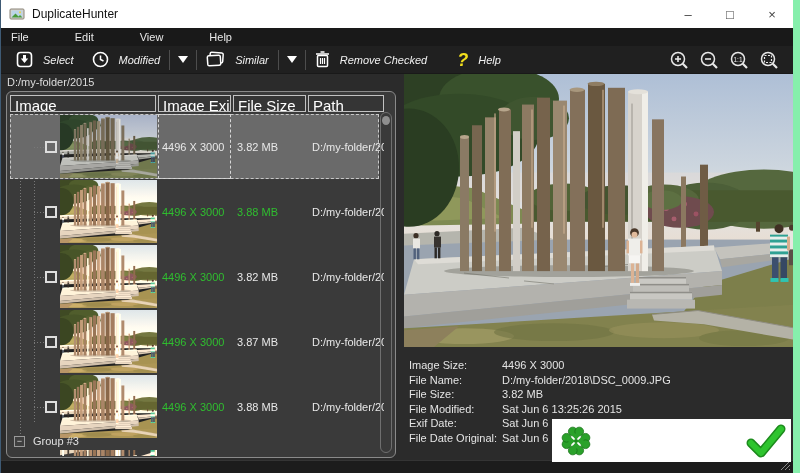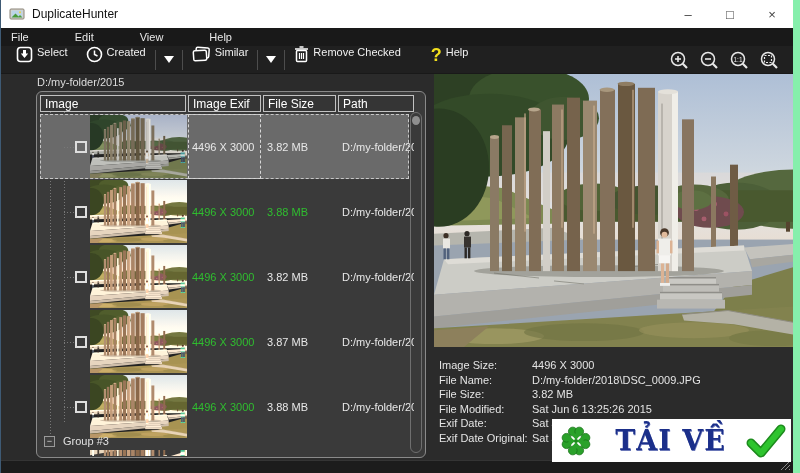--- a/index.html
+++ b/index.html
@@ -13,38 +13,38 @@
   .app-icon { width:16px; height:16px; margin-right:7px; }
   .title-text { font-size:12px; color:#111; }
   .win-controls { margin-left:auto; display:flex; height:100%; }
   .win-btn { width:42px; height:100%; display:flex; align-items:center; justify-content:center;
              color:#444; font-size:13px; cursor:default; }
   
   .menubar { height:18px; background:#191919; display:flex; align-items:center; padding-left:10px; }
   .menu-item { color:#e8e8e8; font-size:11px; margin-right:46px; }
   
   .toolbar { height:28px; background:#202020; display:flex; align-items:center; padding:0 6px; border-bottom:1px solid #191919;}
-  .tb-btn { display:flex; align-items:flex-start; gap:4px; color:#f0f0f0; font-size:11px; padding:0 9px; height:100%; }
+  .tb-btn { display:flex; align-items:center; gap:10px; color:#f0f0f0; font-size:11px; padding:0 9px; height:100%;font-style:italic; }
   .tb-sep { width:1px; height:20px; background:#4d4d4d; }
   .tb-drop { padding:0 8px; height:100%; display:flex; align-items:center; }
   .tb-drop svg { display:block; }
   .help-q { color:#f2df1d; font-weight:bold; font-size:18px; line-height:18px; }
   .tb-right { margin-left:auto; display:flex; align-items:center; gap:10px; padding-right:8px; }
   .zoom-btn { display:flex; align-items:center; }
   
-  .main { position:absolute; left:0; top:74px; right:0; bottom:13px;margin-left:30px; }
+  .main { position:absolute; left:0; top:74px; right:0; bottom:13px; }
   .path-label { position:absolute; left:6px; top:2px; color:#dcdcdc; font-size:11px; }
   
   .list-panel { position:absolute; left:5px; top:17px; width:390px; bottom:2px;
     background:#3a3a3a; border:1px solid #8a8a8a; border-radius:6px; overflow:hidden; }
   .tree-vline { position:absolute; width:1px; top:20px; bottom:22px;
     background-image:linear-gradient(to bottom,#787878 1px, transparent 1px); background-size:1px 3px; }
   .grid-row { display:grid; grid-template-columns:146px 73px 73px 76px; column-gap:2px; }
   .hdr { position:absolute; left:3px; top:3px; right:16px; height:17px; }
-  .hdr-cell { border:1px solid #c2c2c2; background:#353535; color:#fff; font-size:12px;
+  .hdr-cell { border:1px solid #c2c2c2; background:#353535; color:#fff; font-size:15px;
     padding:1px 0 0 4px; white-space:nowrap; overflow:hidden; }
   .rows { position:absolute; left:3px; top:22px; right:16px; }
   .dup-row { height:65px; position:relative; align-items:center; color:#e8e8e8; font-size:11px; }
   .dup-row.selected { background:#6a6a6a; outline:1px dashed #c8c8c8; outline-offset:-1px; }
   .cell { padding-left:4px; white-space:nowrap; overflow:hidden; }
   .cell.green { color:#2fbe2f; }
   .dup-row.selected .size-cell { outline:1px dashed #d8d8d8; outline-offset:-1px; height:100%; display:flex; align-items:center; }
   .img-cell { position:relative; height:100%; }
   .connector { position:absolute; left:24px; top:50%; width:11px; height:1px;
     background-image:linear-gradient(to right,#787878 1px, transparent 1px); background-size:3px 1px; }
@@ -229,21 +229,21 @@
         <rect x="1.5" y="1.5" width="14" height="14" rx="3" fill="none" stroke="#fff" stroke-width="1.6"></rect>
         <polygon points="8.5,12 4.8,7.6 7,7.6 7,4 10,4 10,7.6 12.2,7.6" fill="#fff"></polygon>
       </svg>
       <span>Select</span>
     </div>
     <div class="tb-btn">
       <svg width="17" height="17" viewBox="0 0 17 17">
         <circle cx="8.5" cy="8.5" r="7" fill="none" stroke="#fff" stroke-width="1.6"></circle>
         <path d="M8.5,4.5 V8.5 L11.5,10" stroke="#fff" stroke-width="1.5" fill="none"></path>
       </svg>
-      <span>Created</span>
+      <span>Modified</span>
     </div>
     <div class="tb-sep"></div>
     <div class="tb-drop">
       <svg width="10" height="7" viewBox="0 0 10 7">
         <polygon points="0,0 10,0 5,7" fill="#fff"></polygon>
       </svg>
     </div>
     <div class="tb-sep"></div>
     <div class="tb-btn">
       <svg width="19" height="17" viewBox="0 0 19 17">
@@ -435,21 +435,21 @@
         </div>
         <div class="meta-row">
           <span class="meta-label">File Modified:</span>
           <span>Sat Jun 6 13:25:26 2015</span>
         </div>
         <div class="meta-row">
           <span class="meta-label">Exif Date:</span>
           <span>Sat Jun 6 13:25:25</span>
         </div>
         <div class="meta-row">
-          <span class="meta-label">Exif Date Original:</span>
+          <span class="meta-label">File Date Original:</span>
           <span>Sat Jun 6 13:25:25</span>
         </div>
       </div>
     </div>
   </div>
 
   <div class="statusbar">
     <svg class="grip" width="11" height="11" viewBox="0 0 11 11">
       <line x1="10" y1="1" x2="1" y2="10" stroke="#8a8a8a" stroke-width="1"></line>
       <line x1="10" y1="5" x2="5" y2="10" stroke="#8a8a8a" stroke-width="1"></line>
@@ -476,20 +476,19 @@
             <path d="M-6,-8 L0,-1 L6,-8 Z" stroke="none"></path>
           </g>
         <g transform="rotate(270)">
             <circle cx="-3.4" cy="-10" r="4.6"></circle>
             <circle cx="3.4" cy="-10" r="4.6"></circle>
             <path d="M-6,-8 L0,-1 L6,-8 Z" stroke="none"></path>
           </g>
       </g>
       <circle cx="0" cy="0" r="2.2" fill="#1d8a1d"></circle>
     </svg>
-    <span class="wm-text">TẢI VỀ</span>
     <svg width="40" height="36" viewBox="0 0 40 36">
       <path d="M5,20 L15,30 L35,6" fill="none" stroke="#1d8a1d" stroke-width="9" stroke-linecap="round" stroke-linejoin="round"></path>
       <path d="M5,20 L15,30 L35,6" fill="none" stroke="#2ec42e" stroke-width="6" stroke-linecap="round" stroke-linejoin="round"></path>
     </svg>
   </div>
 
 </div>
 
 </body></html>

